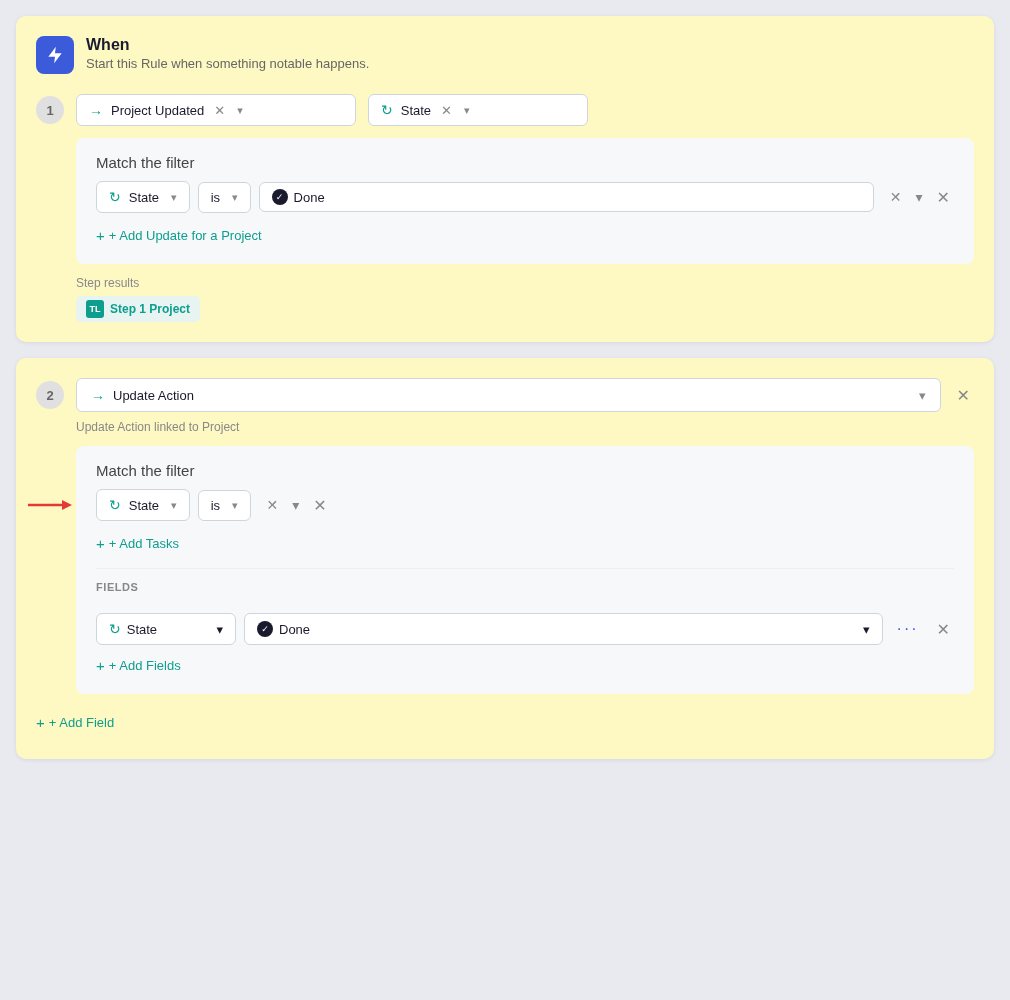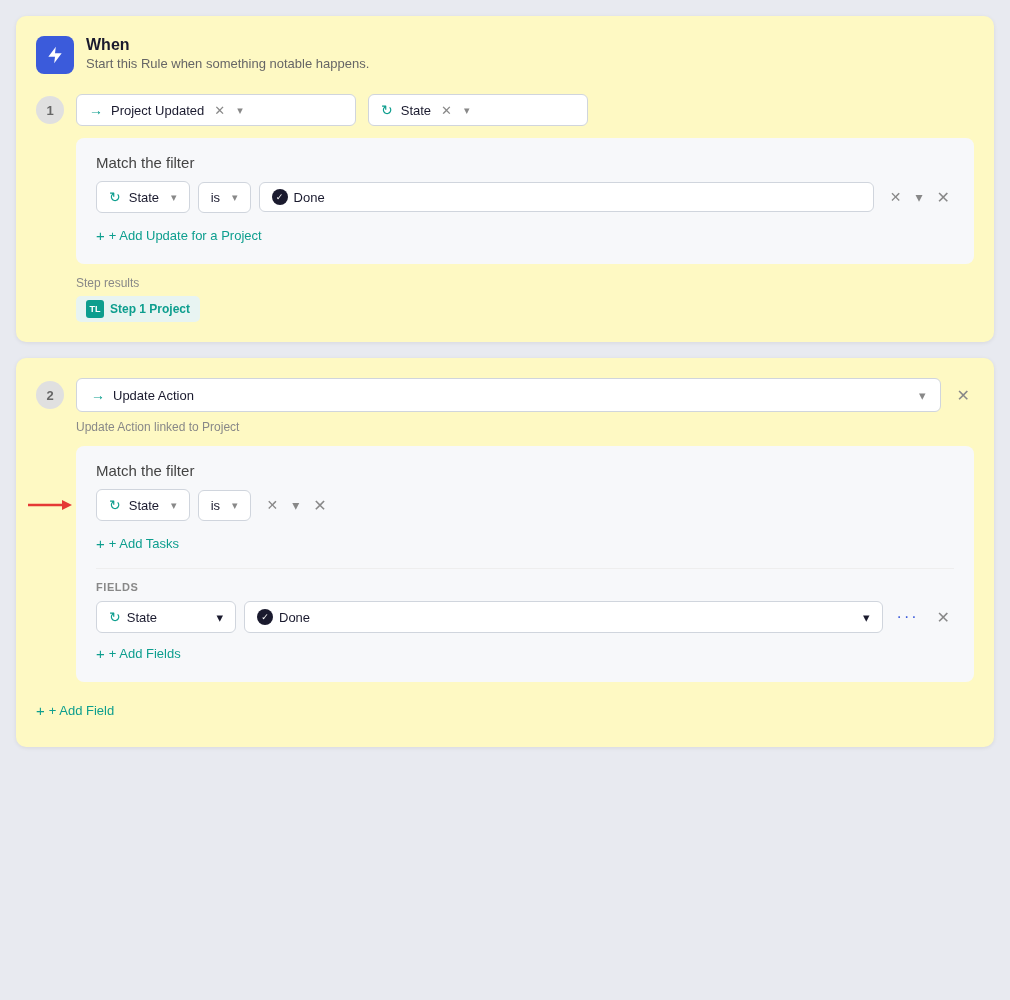--- a/index.html
+++ b/index.html
@@ -204,21 +204,21 @@
       color: #888;
       margin-left: 40px;
       margin-bottom: 12px;
     }
     .fields-label {
       font-size: 11px;
       font-weight: 600;
       color: #888;
       letter-spacing: 0.05em;
       text-transform: uppercase;
-      margin-bottom: 8px;
+      margin-bottom: 20px;
     }
     .fields-row {
       display: flex;
       align-items: center;
       gap: 8px;
       margin-bottom: 8px;
     }
     .field-dropdown {
       display: flex;
       align-items: center;

